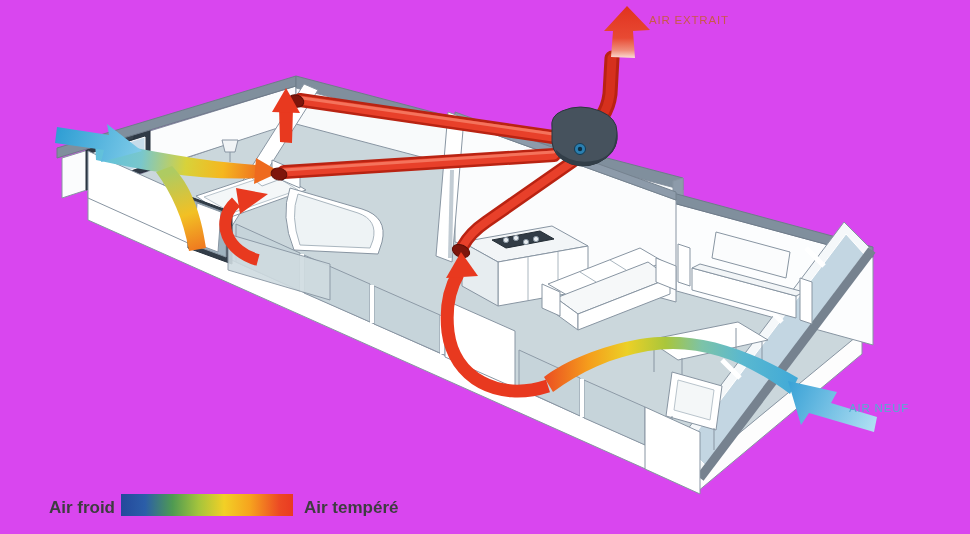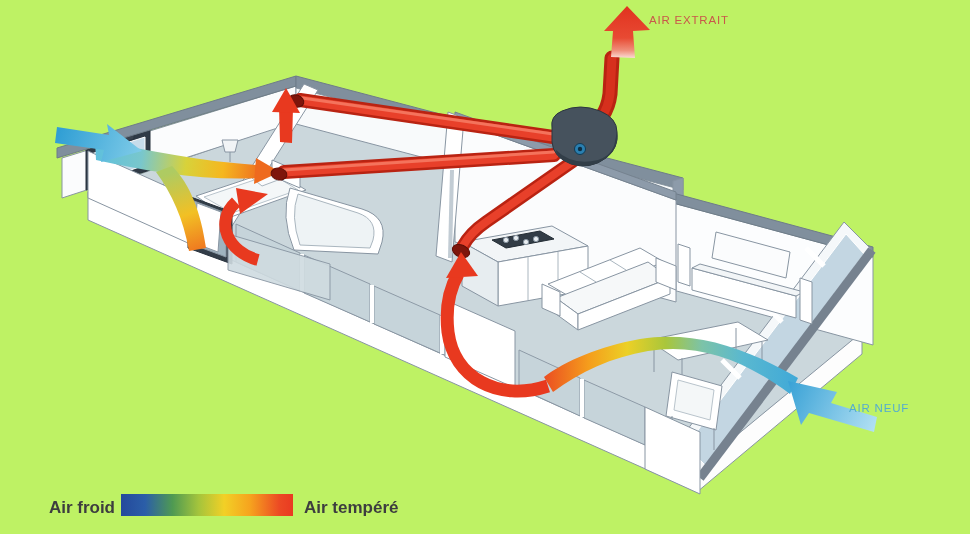--- a/index.html
+++ b/index.html
@@ -1,16 +1,16 @@
 <!DOCTYPE html>
 <html><head>
 <meta charset="utf-8">
 <style>
   html,body{margin:0;padding:0;background:#ffffff;}
-  .stage{position:relative;width:970px;height:534px;background:#bef264;overflow:hidden;
+  .stage{position:relative;width:970px;height:534px;background:#d946ef;overflow:hidden;
          font-family:"Liberation Sans", sans-serif;}
   svg{display:block;}
   text{font-family:"Liberation Sans", sans-serif;}
   .flow-label{font-size:11.5px;letter-spacing:.8px;font-weight:500;}
   .legend-label{font-size:17px;font-weight:700;}
 </style>
 </head>
 <body>
 
 <div class="stage">

